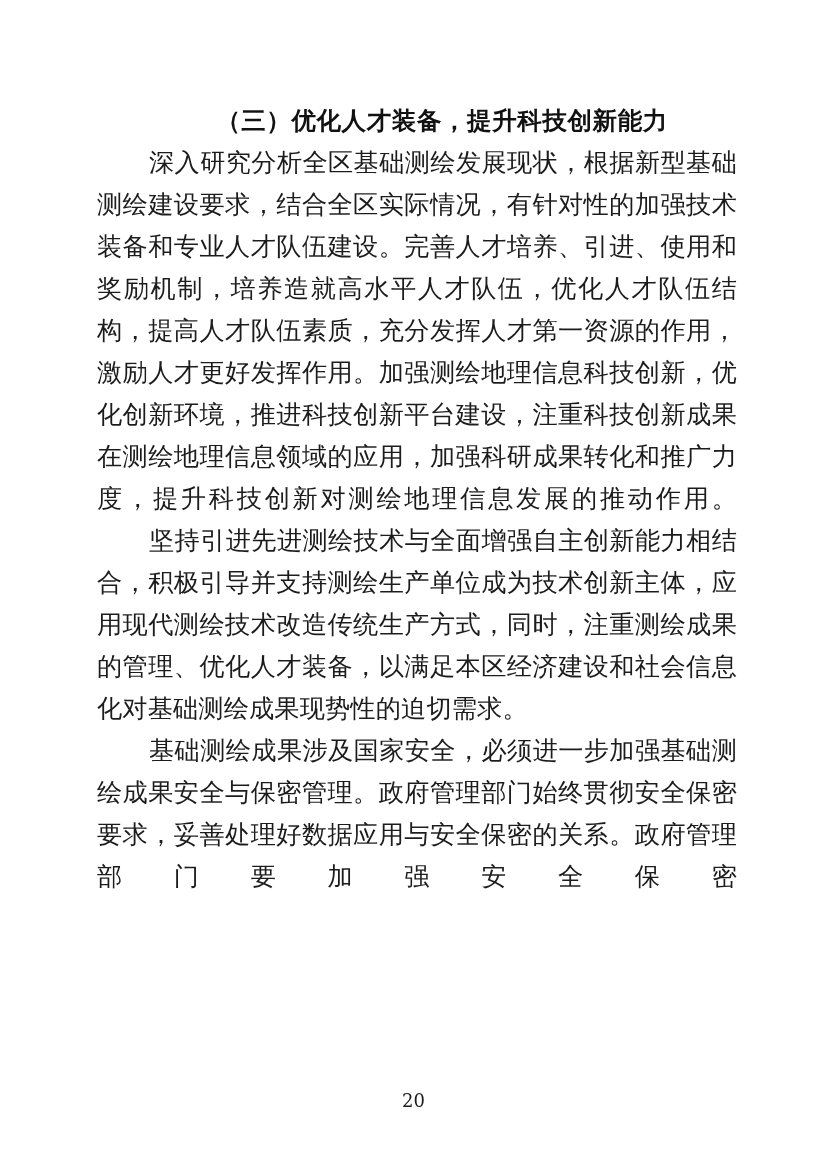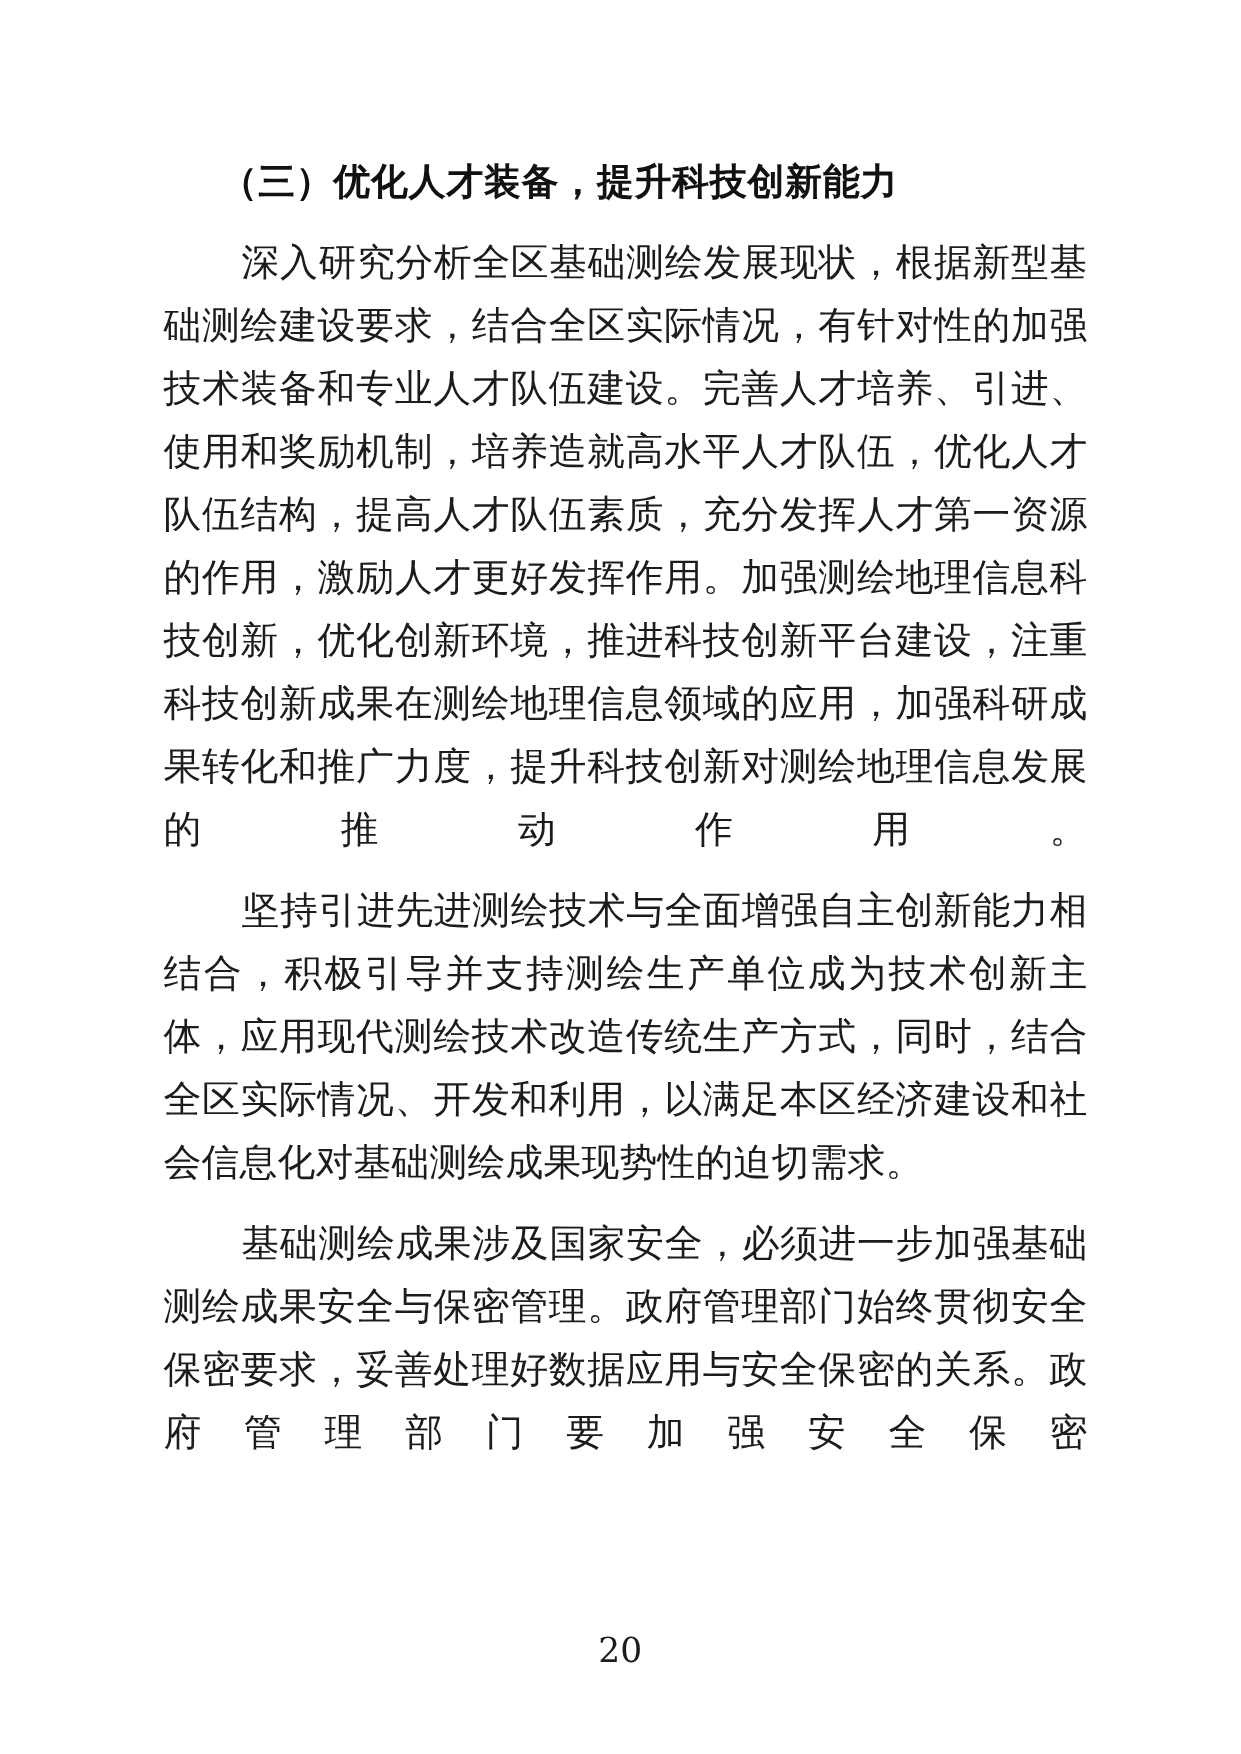--- a/index.html
+++ b/index.html
@@ -31,59 +31,60 @@
   }
   .heading {
     font-size: 24.5px;
     line-height: 42px;
     font-weight: 700;
     letter-spacing: 0.6px;
     text-indent: 50px;
     margin: 0;
     white-space: nowrap;
     color: #111111;
+    text-align: center;
   }
   .para {
     font-size: 25.2px;
     line-height: 42px;
     text-indent: 52px;
-    margin: 12px;
+    margin: 0;
     text-align: justify;
     text-justify: inter-character;
     letter-spacing: 0.15px;
     color: #1c1c1c;
     text-align-last: left;
   }
   .para.last-justify {
     text-align-last: justify;
   }
   .page-number {
     position: absolute;
     left: 0;
     top: 1086px;
     width: 827px;
     text-align: center;
-    font-size: 23px;
+    font-size: 18px;
     line-height: 30px;
     color: #1c1c1c;
     font-family: "DejaVu Serif", "Liberation Serif", serif;
   }
 </style>
 </head>
 <body>
 
 <div class="page">
 
   <div class="content">
 
     <p class="heading">（三）优化人才装备，提升科技创新能力</p>
 
     <p class="para last-justify">深入研究分析全区基础测绘发展现状，根据新型基础测绘建设要求，结合全区实际情况，有针对性的加强技术装备和专业人才队伍建设。完善人才培养、引进、使用和奖励机制，培养造就高水平人才队伍，优化人才队伍结构，提高人才队伍素质，充分发挥人才第一资源的作用，激励人才更好发挥作用。加强测绘地理信息科技创新，优化创新环境，推进科技创新平台建设，注重科技创新成果在测绘地理信息领域的应用，加强科研成果转化和推广力度，提升科技创新对测绘地理信息发展的推动作用。</p>
 
-    <p class="para">坚持引进先进测绘技术与全面增强自主创新能力相结合，积极引导并支持测绘生产单位成为技术创新主体，应用现代测绘技术改造传统生产方式，同时，结合全区实际情况、开发和利用，以满足本区经济建设和社会信息化对基础测绘成果现势性的迫切需求。</p>
+    <p class="para">坚持引进先进测绘技术与全面增强自主创新能力相结合，积极引导并支持测绘生产单位成为技术创新主体，应用现代测绘技术改造传统生产方式，同时，注重测绘成果的管理、优化人才装备，以满足本区经济建设和社会信息化对基础测绘成果现势性的迫切需求。</p>
 
 
 
     <p class="para last-justify">基础测绘成果涉及国家安全，必须进一步加强基础测绘成果安全与保密管理。政府管理部门始终贯彻安全保密要求，妥善处理好数据应用与安全保密的关系。政府管理部门要加强安全保密</p>
 
   </div>
 
   <div class="page-number">20</div>
 
 </div>

